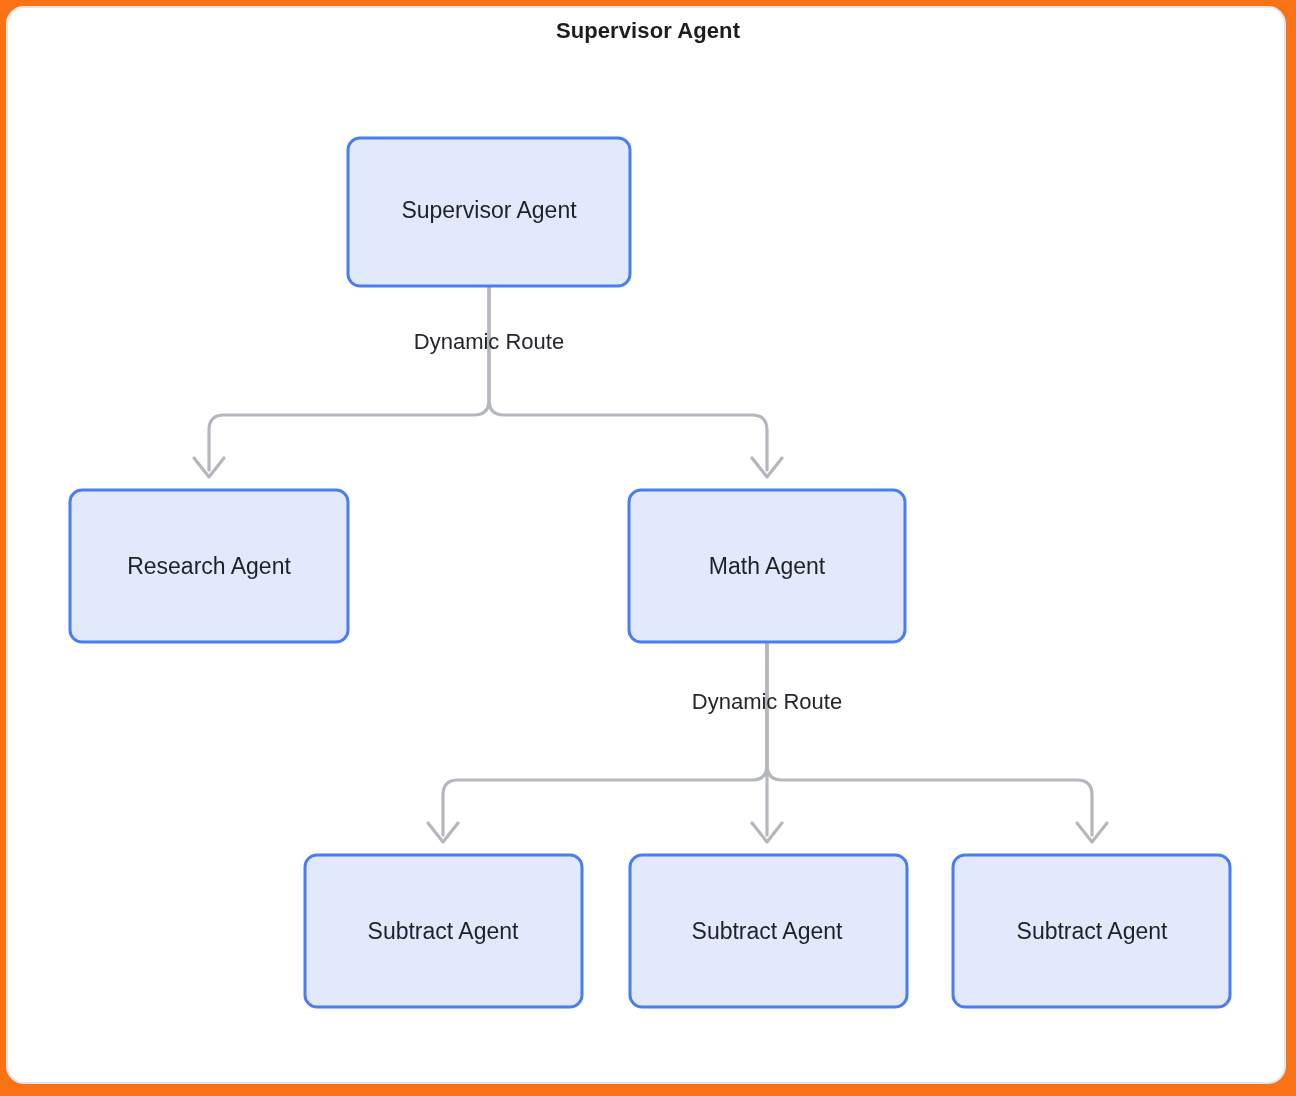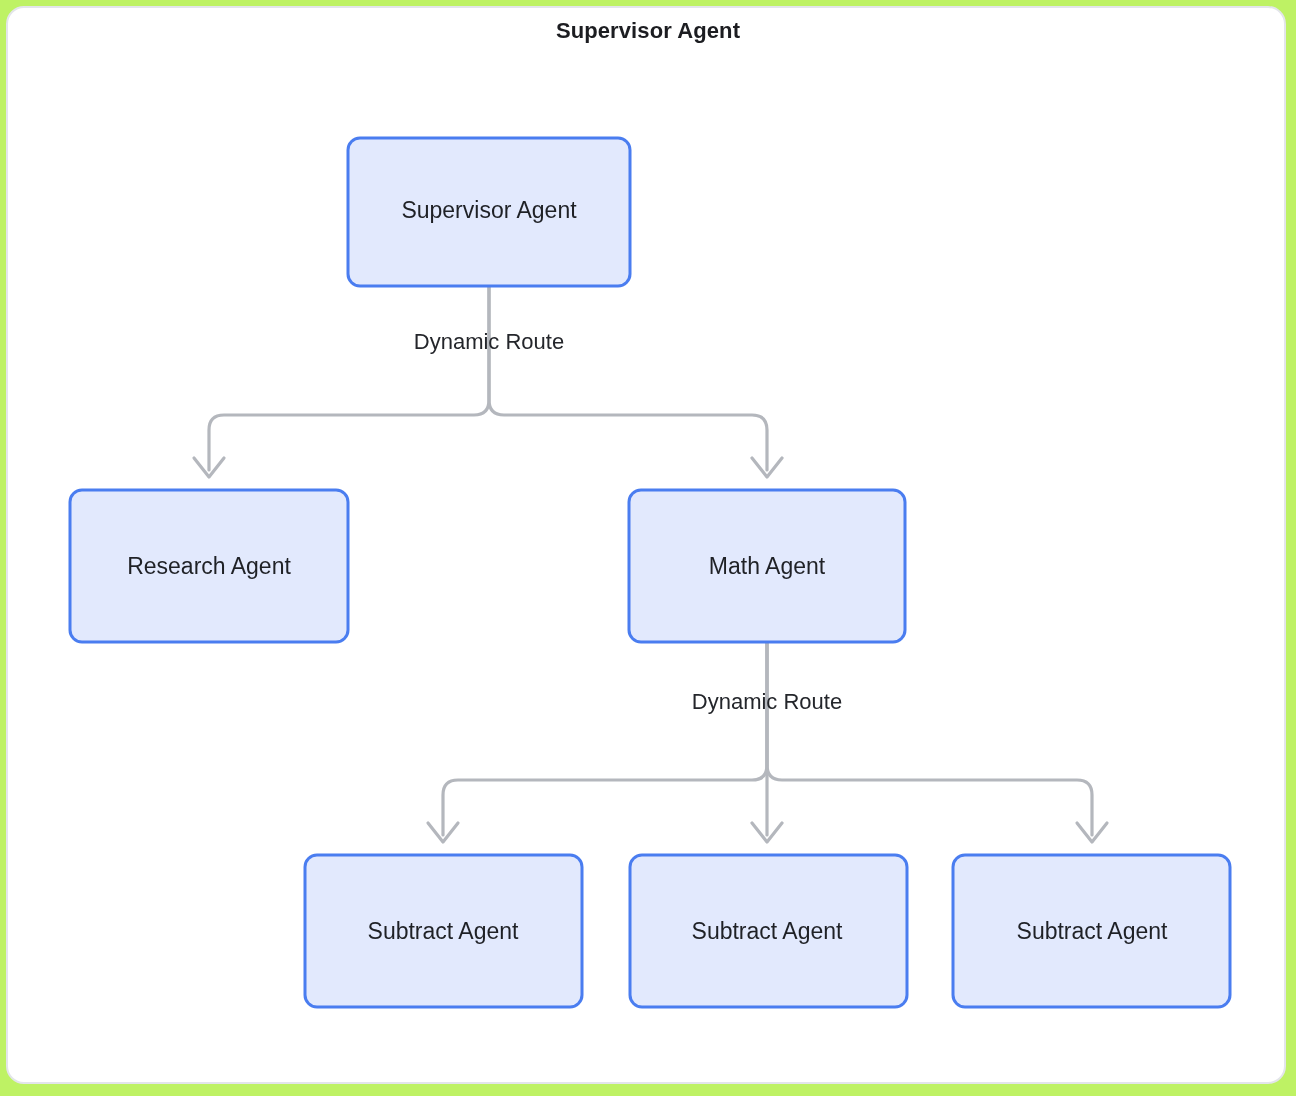--- a/index.html
+++ b/index.html
@@ -5,21 +5,21 @@
   html, body {
     margin: 0;
     padding: 0;
     background: #ffffff;
     font-family: "Liberation Sans", sans-serif;
   }
   #page {
     position: relative;
     width: 1296px;
     height: 1096px;
-    background: #bef264;
+    background: #f97316;
     overflow: hidden;
   }
   .frame {
     position: absolute;
     left: 6px;
     top: 6px;
     width: 1280px;
     height: 1078px;
     box-sizing: border-box;
     border: 2px solid #e3e5ea;

